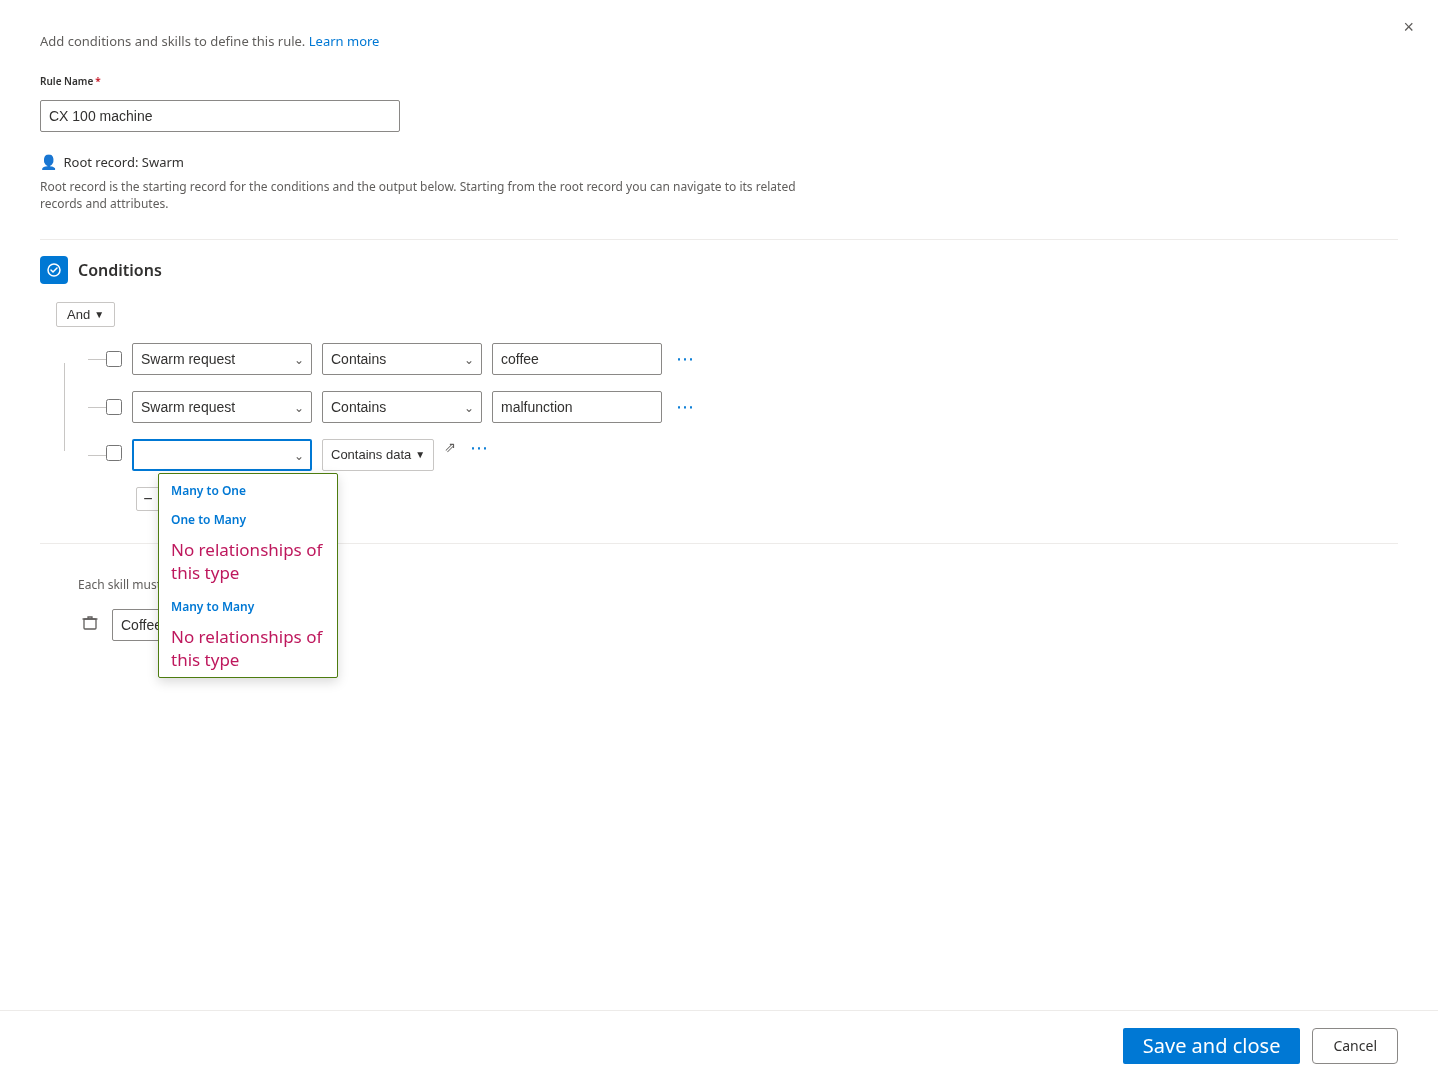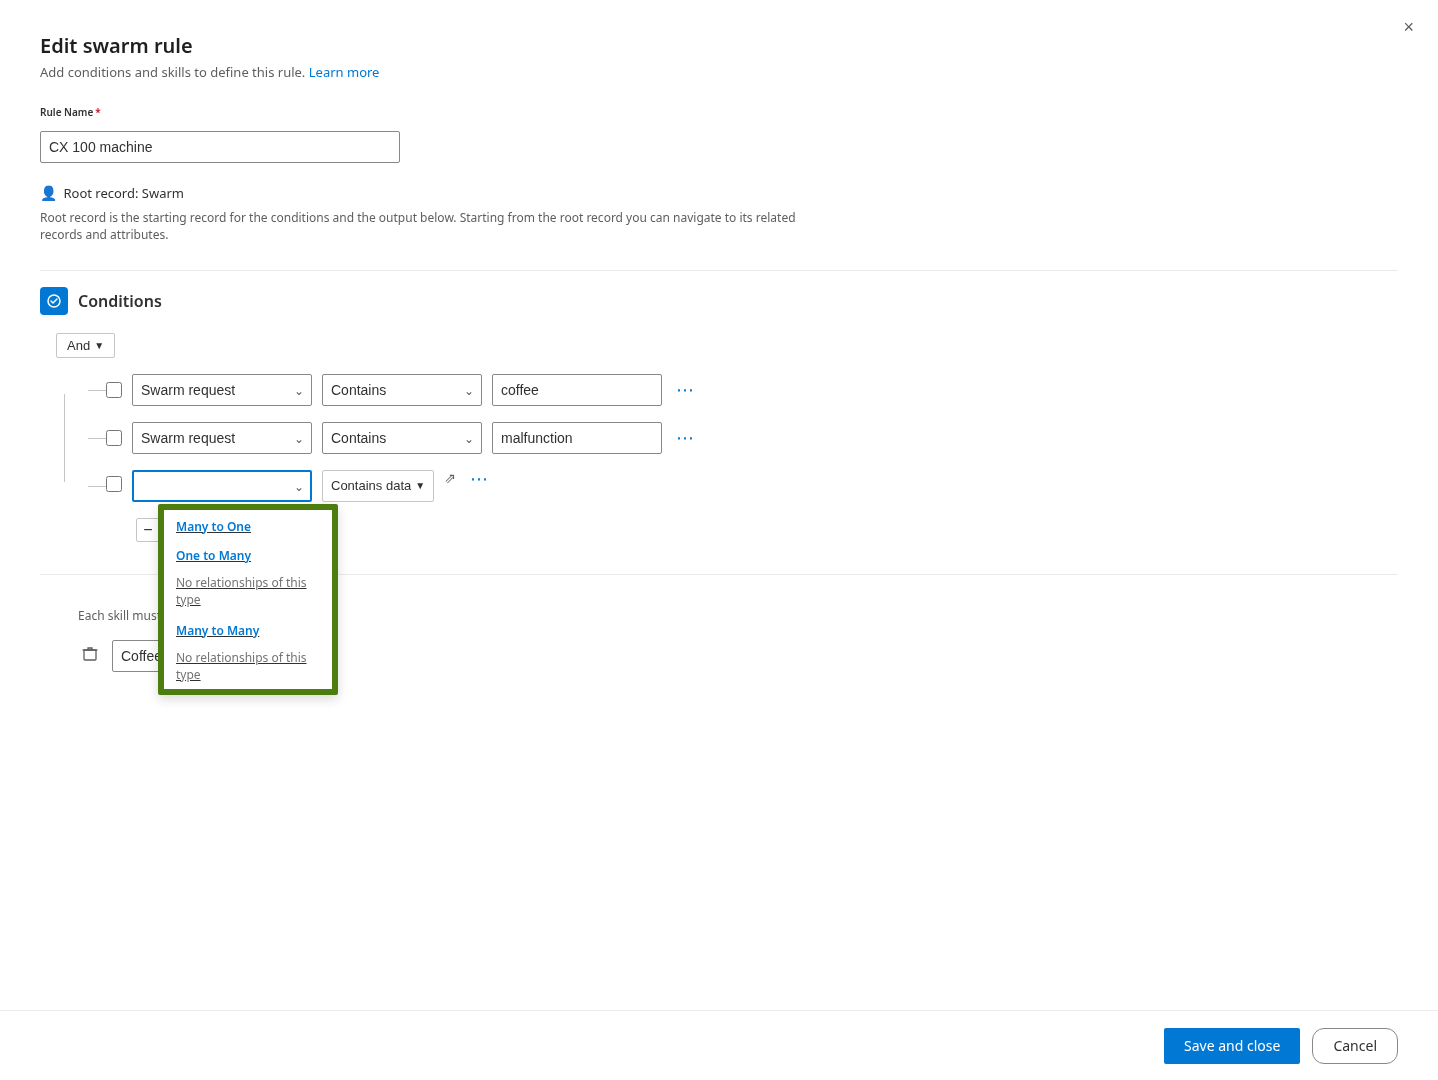--- a/index.html
+++ b/index.html
@@ -240,42 +240,41 @@
       appearance: none;
       -webkit-appearance: none;
       cursor: pointer;
     }
     .dropdown-menu {
       position: absolute;
       top: 34px;
       left: 26px;
       width: 180px;
       background: #fff;
-      border: 6px solid #4d7c0f;
+      border: 1px solid #4d7c0f;
       border-radius: 2px;
       box-shadow: 0 4px 12px rgba(0,0,0,0.15);
       z-index: 100;
-      text-decoration: underline;
     }
     .dropdown-section-label {
       font-size: 12px;
       font-weight: 600;
       color: #0078d4;
       padding: 8px 12px 4px 12px;
     }
     .dropdown-item {
       padding: 6px 12px;
       font-size: 13px;
       color: #323130;
       cursor: pointer;
     }
     .dropdown-item-disabled {
       padding: 6px 12px;
-      font-size: 12px;
-      color: #737373;
+      font-size: 17px;
+      color: #be185d;
       cursor: default;
     }
     .contains-data-btn {
       display: flex;
       align-items: center;
       gap: 4px;
       height: 32px;
       border: 1px solid #c8c6c4;
       border-radius: 2px;
       padding: 0 8px;
@@ -402,46 +401,45 @@
       padding: 0 40px;
       gap: 12px;
     }
     .btn-primary {
       height: 36px;
       padding: 0 20px;
       background: #0078d4;
       color: #fff;
       border: none;
       border-radius: 2px;
-      font-size: 14px;
+      font-size: 20px;
       cursor: pointer;
       font-family: inherit;
     }
     .btn-secondary {
       height: 36px;
       padding: 0 20px;
       background: #fff;
       color: #323130;
       border: 1px solid #8a8886;
-      border-radius: 12px;
+      border-radius: 4px;
       font-size: 14px;
       cursor: pointer;
       font-family: inherit;
     }
   </style>
 </head>
 <body>
 
 <div class="dialog">
 
   
   <button class="close-btn">×</button>
 
   
-  <div class="dialog-title">Edit swarm rule</div>
   <div class="dialog-subtitle">
     <span>Add conditions and skills to define this rule.</span>
     <a href="#">Learn more</a>
   </div>
 
   
   <div class="field-label">
     <span>Rule Name</span><span class="required">*</span>
   </div>
   <input type="text" class="text-input" value="CX 100 machine" style="">

